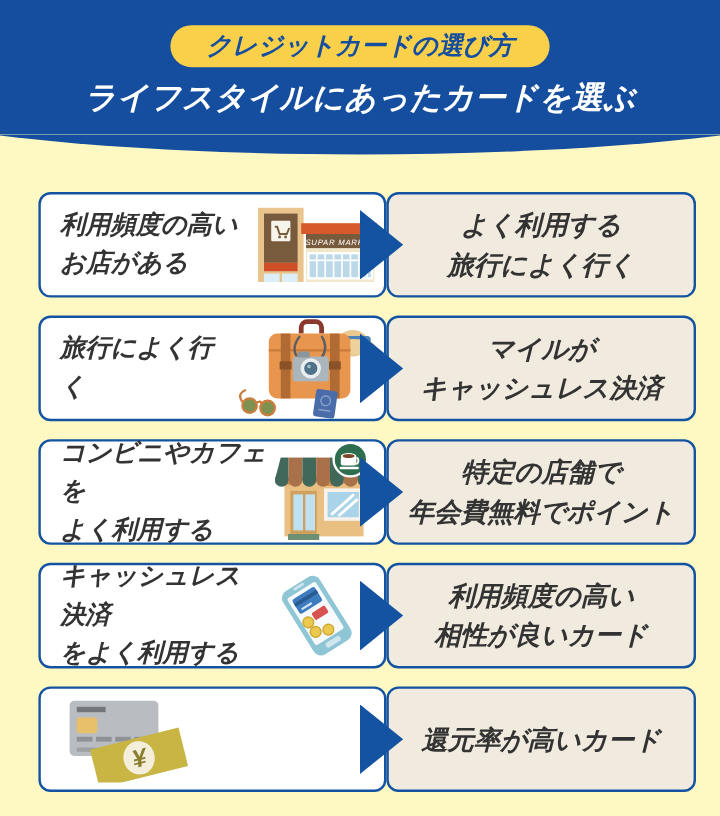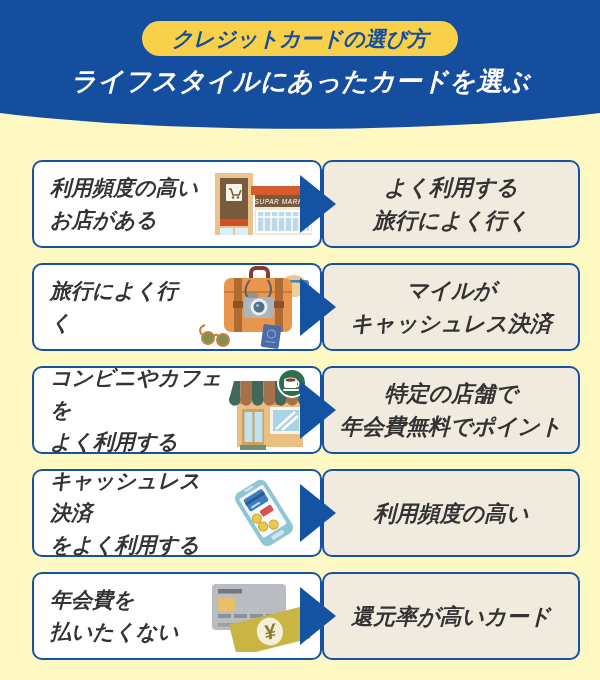--- a/index.html
+++ b/index.html
@@ -188,30 +188,27 @@
             <circle cx="-9" cy="1" r="4.5" fill="#ecc84e" stroke="#cfa832" stroke-width="1.2"></circle>
             <circle cx="-8" cy="11" r="4.5" fill="#ecc84e" stroke="#cfa832" stroke-width="1.2"></circle>
             <circle cx="2" cy="15" r="4.5" fill="#ecc84e" stroke="#cfa832" stroke-width="1.2"></circle>
           </g>
         </svg>
       </div>
       <div class="arrow"></div>
       <div class="card right">
         <div class="result">
           <div>利用頻度の高い</div>
-        </div>
-      </div>
-    </div>
-
-    <div class="row">
-      <div class="card left">
-        <div class="cond">
-          <div>年会費を</div>
-          <div>払いたくない</div>
-        </div>
+          <div>相性が良いカード</div>
+        </div>
+      </div>
+    </div>
+
+    <div class="row">
+      <div class="card left">
         <svg class="illus" width="110" height="72" viewBox="0 0 110 72">
           <rect x="8" y="4" width="74" height="46" rx="4" fill="#b9bcc0"></rect>
           <rect x="14" y="9" width="24" height="4.5" fill="#74777b"></rect>
           <rect x="14" y="18" width="17" height="13" rx="2" fill="#e9c06a"></rect>
           <rect x="14" y="34" width="13" height="4" fill="#8e9297"></rect>
           <rect x="30" y="34" width="13" height="4" fill="#8e9297"></rect>
           <rect x="46" y="34" width="13" height="4" fill="#8e9297"></rect>
           <rect x="62" y="34" width="13" height="4" fill="#8e9297"></rect>
           <rect x="14" y="43" width="20" height="3.5" fill="#9da0a4"></rect>
           <g transform="rotate(-14 66 52)">

